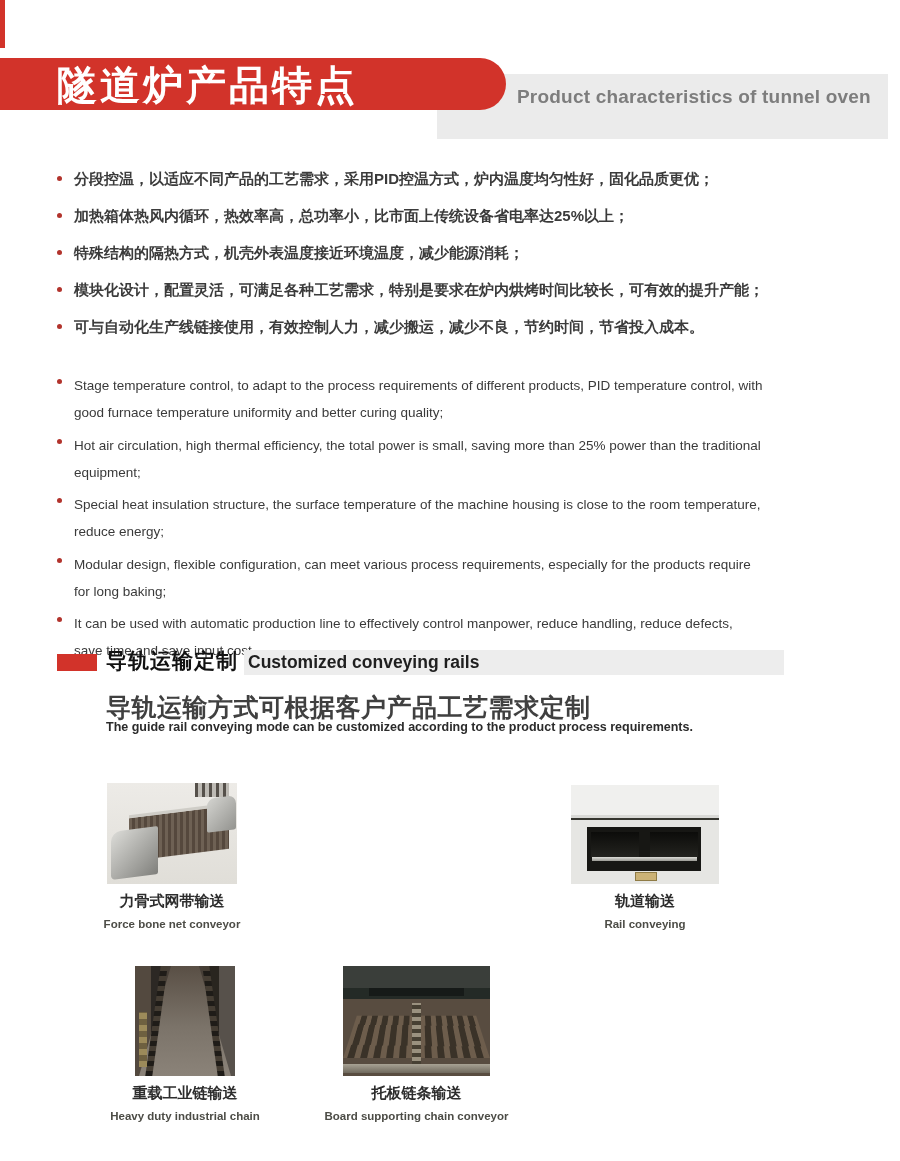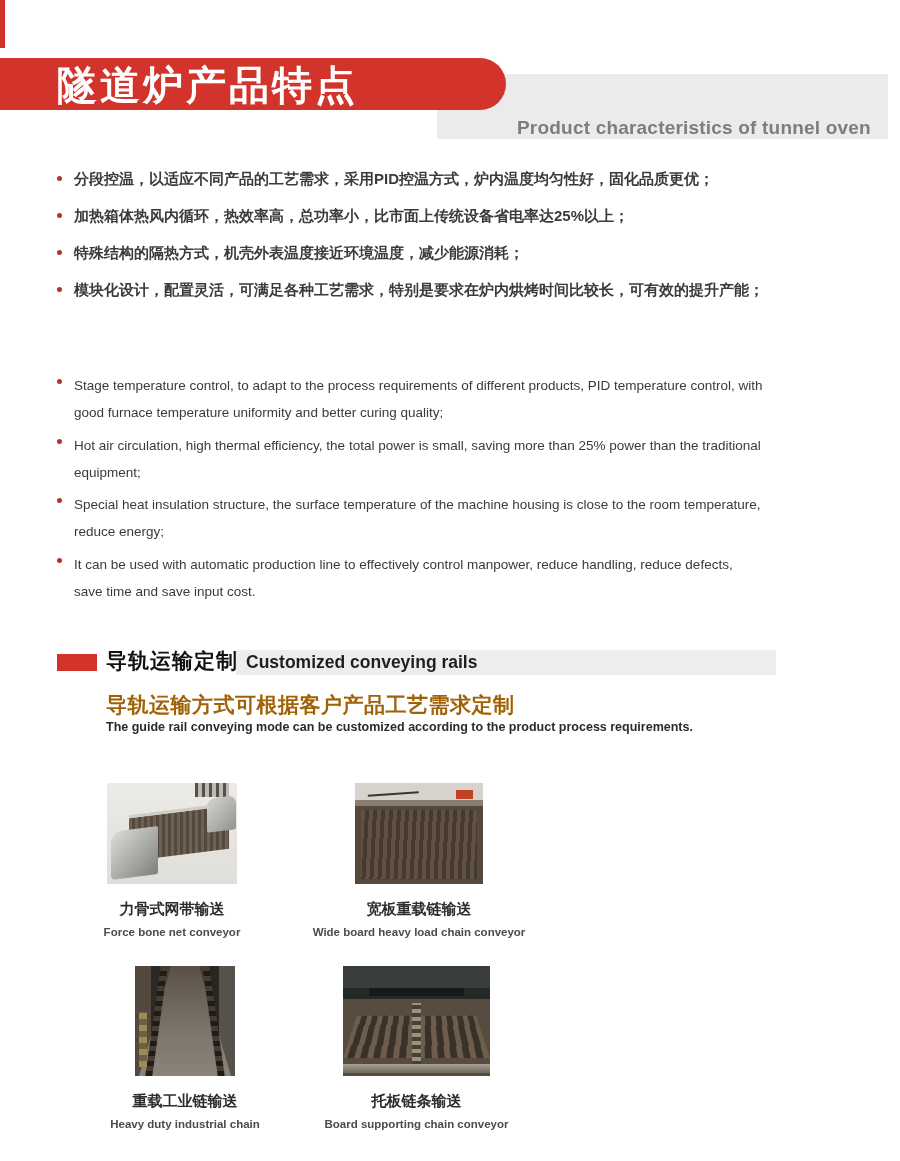--- a/index.html
+++ b/index.html
@@ -9,50 +9,50 @@
     --section-bar-gray:#ededed;
     --subtitle-gray:#7d7d7d;
   }
   *{box-sizing:border-box;margin:0;padding:0;}
   body{background:#fff;font-family:"Liberation Sans","DejaVu Sans",sans-serif;}
   .page{position:relative;width:900px;height:1161px;background:#fff;overflow:hidden;}
 
   
   .corner-strip{position:absolute;left:0;top:0;width:5px;height:48px;background:var(--accent-red);}
   .banner-sub{position:absolute;left:437px;top:74px;width:451px;height:65px;background:var(--bar-gray);
-    display:flex;align-items:flex-end;padding-left:80px;padding-top:12px;z-index:1;}
+    display:flex;align-items:flex-start;padding-left:80px;padding-top:12px;z-index:1;}
   .banner-sub span{font-size:19px;font-weight:bold;color:var(--subtitle-gray);letter-spacing:0.2px;}
   .banner{position:absolute;left:0;top:58px;width:506px;height:52px;background:var(--accent-red);
     border-radius:0 34px 34px 0;z-index:2;display:flex;padding-left:57px;}
   .banner span{color:#fff;font-size:40px;font-weight:bold;letter-spacing:3px;}
 
   
   .cn-list{position:absolute;left:57px;top:168px;width:810px;}
   .cn-item{position:relative;padding-left:17px;font-size:15px;font-weight:600;color:#3b3b3b;
     line-height:21px;margin-bottom:16px;white-space:nowrap;}
   .cn-item::before{content:'';position:absolute;left:0;top:8px;width:5px;height:5px;border-radius:50%;
     background:var(--bullet-red);}
   .en-list{position:absolute;left:57px;top:372px;width:706px;}
   .en-item{position:relative;padding-left:17px;font-size:13.5px;color:#3a3a3a;line-height:27px;margin-bottom:5.5px;}
   .en-item::before{content:'';position:absolute;left:0;top:7px;width:5px;height:5px;border-radius:50%;
     background:var(--bullet-red);}
 
   
   .sec-block{position:absolute;left:57px;top:654px;width:40px;height:17px;background:var(--accent-red);}
   .sec-title-cn{position:absolute;left:106px;top:647px;font-size:21px;font-weight:bold;color:#121212;letter-spacing:1px;}
-  .sec-bar{position:absolute;left:236px;top:650px;width:540px;height:25px;background:var(--section-bar-gray);
-    display:flex;align-items:center;padding-left:10px;}
+  .sec-bar{position:absolute;left:244px;top:650px;width:540px;height:25px;background:var(--section-bar-gray);
+    display:flex;align-items:center;padding-left:4px;}
   .sec-bar span{font-size:17.5px;font-weight:bold;color:#1f1f1f;}
-  .sub-cn{position:absolute;left:106px;top:691px;font-size:21px;font-weight:bold;color:#a16207;letter-spacing:0.5px;}
+  .sub-cn{position:absolute;left:106px;top:691px;font-size:25px;font-weight:bold;color:#404040;letter-spacing:0.5px;}
   .sub-en{position:absolute;left:106px;top:720px;font-size:12.5px;font-weight:bold;color:#2b2b2b;}
 
   
   .card{position:absolute;text-align:center;}
   .photo{position:relative;width:100%;overflow:hidden;}
-  .cap-cn{margin-top:16px;font-size:15px;font-weight:bold;color:#2d2d2d;white-space:nowrap;
+  .cap-cn{margin-top:8px;font-size:15px;font-weight:bold;color:#2d2d2d;white-space:nowrap;
     width:max-content;margin-left:50%;transform:translateX(-50%);}
   .cap-en{margin-top:7px;font-size:11.5px;font-weight:bold;color:#4c4c46;white-space:nowrap;
     width:max-content;margin-left:50%;transform:translateX(-50%);}
   #card1{left:107px;top:783px;width:130px;} #card1 .photo{height:101px;}
   #card2{left:355px;top:783px;width:128px;} #card2 .photo{height:101px;}
   #card3{left:571px;top:785px;width:148px;} #card3 .photo{height:99px;}
   #card4{left:107px;top:966px;width:128px;padding-left:28px;} #card4 .photo{height:110px;}
   #card5{left:343px;top:966px;width:147px;text-align:center;} #card5 .photo{height:110px;}
 
   
@@ -120,26 +120,28 @@
   </div>
   <div class="banner">
     <span>隧道炉产品特点</span>
   </div>
 
   <div class="cn-list">
     <div class="cn-item">分段控温，以适应不同产品的工艺需求，采用PID控温方式，炉内温度均匀性好，固化品质更优；</div>
     <div class="cn-item">加热箱体热风内循环，热效率高，总功率小，比市面上传统设备省电率达25%以上；</div>
     <div class="cn-item">特殊结构的隔热方式，机壳外表温度接近环境温度，减少能源消耗；</div>
     <div class="cn-item">模块化设计，配置灵活，可满足各种工艺需求，特别是要求在炉内烘烤时间比较长，可有效的提升产能；</div>
+    <div class="cn-item">可与自动化生产线链接使用，有效控制人力，减少搬运，减少不良，节约时间，节省投入成本。</div>
   </div>
 
   <div class="en-list">
     <div class="en-item">Stage temperature control, to adapt to the process requirements of different products, PID temperature control, with good furnace temperature uniformity and better curing quality;</div>
     <div class="en-item">Hot air circulation, high thermal efficiency, the total power is small, saving more than 25% power than the traditional equipment;</div>
     <div class="en-item">Special heat insulation structure, the surface temperature of the machine housing is close to the room temperature, reduce energy;</div>
+    <div class="en-item">Modular design, flexible configuration, can meet various process requirements, especially for the products require for long baking;</div>
     <div class="en-item">It can be used with automatic production line to effectively control manpower, reduce handling, reduce defects, save time and save input cost.</div>
   </div>
 
   <div class="sec-block"></div>
   <div class="sec-title-cn">导轨运输定制</div>
   <div class="sec-bar">
     <span>Customized conveying rails</span>
   </div>
   <div class="sub-cn">导轨运输方式可根据客户产品工艺需求定制</div>
   <div class="sub-en">The guide rail conveying mode can be customized according to the product process requirements.</div>
@@ -148,30 +150,33 @@
     <div class="photo p1">
       <div class="gear"></div>
       <div class="belt"></div>
       <div class="cap-left"></div>
       <div class="cap-right"></div>
     </div>
     <div class="cap-cn">力骨式网带输送</div>
     <div class="cap-en">Force bone net conveyor</div>
   </div>
 
-  <div class="card" id="card2">
-    <div class="photo p2">
-      <div class="wire"></div>
-      <div class="red-part"></div>
-      <div class="board"></div>
+
+  <div class="card" id="card3">
+    <div class="photo p3">
+      <div class="slot">
+        <div class="tray t-l"></div>
+        <div class="tray t-r"></div>
+        <div class="rail"></div>
+      </div>
+      <div class="tag"></div>
     </div>
-    <div class="cap-cn">宽板重载链输送</div>
-    <div class="cap-en">Wide board heavy load chain conveyor</div>
+    <div class="cap-cn">轨道输送</div>
+    <div class="cap-en">Rail conveying</div>
   </div>
-
 
   <div class="card" id="card4">
     <div class="photo p4">
       <div class="belt"></div>
       <div class="edge-l"></div>
       <div class="edge-r"></div>
       <div class="strip"></div>
     </div>
     <div class="cap-cn">重载工业链输送</div>
     <div class="cap-en">Heavy duty industrial chain</div>

